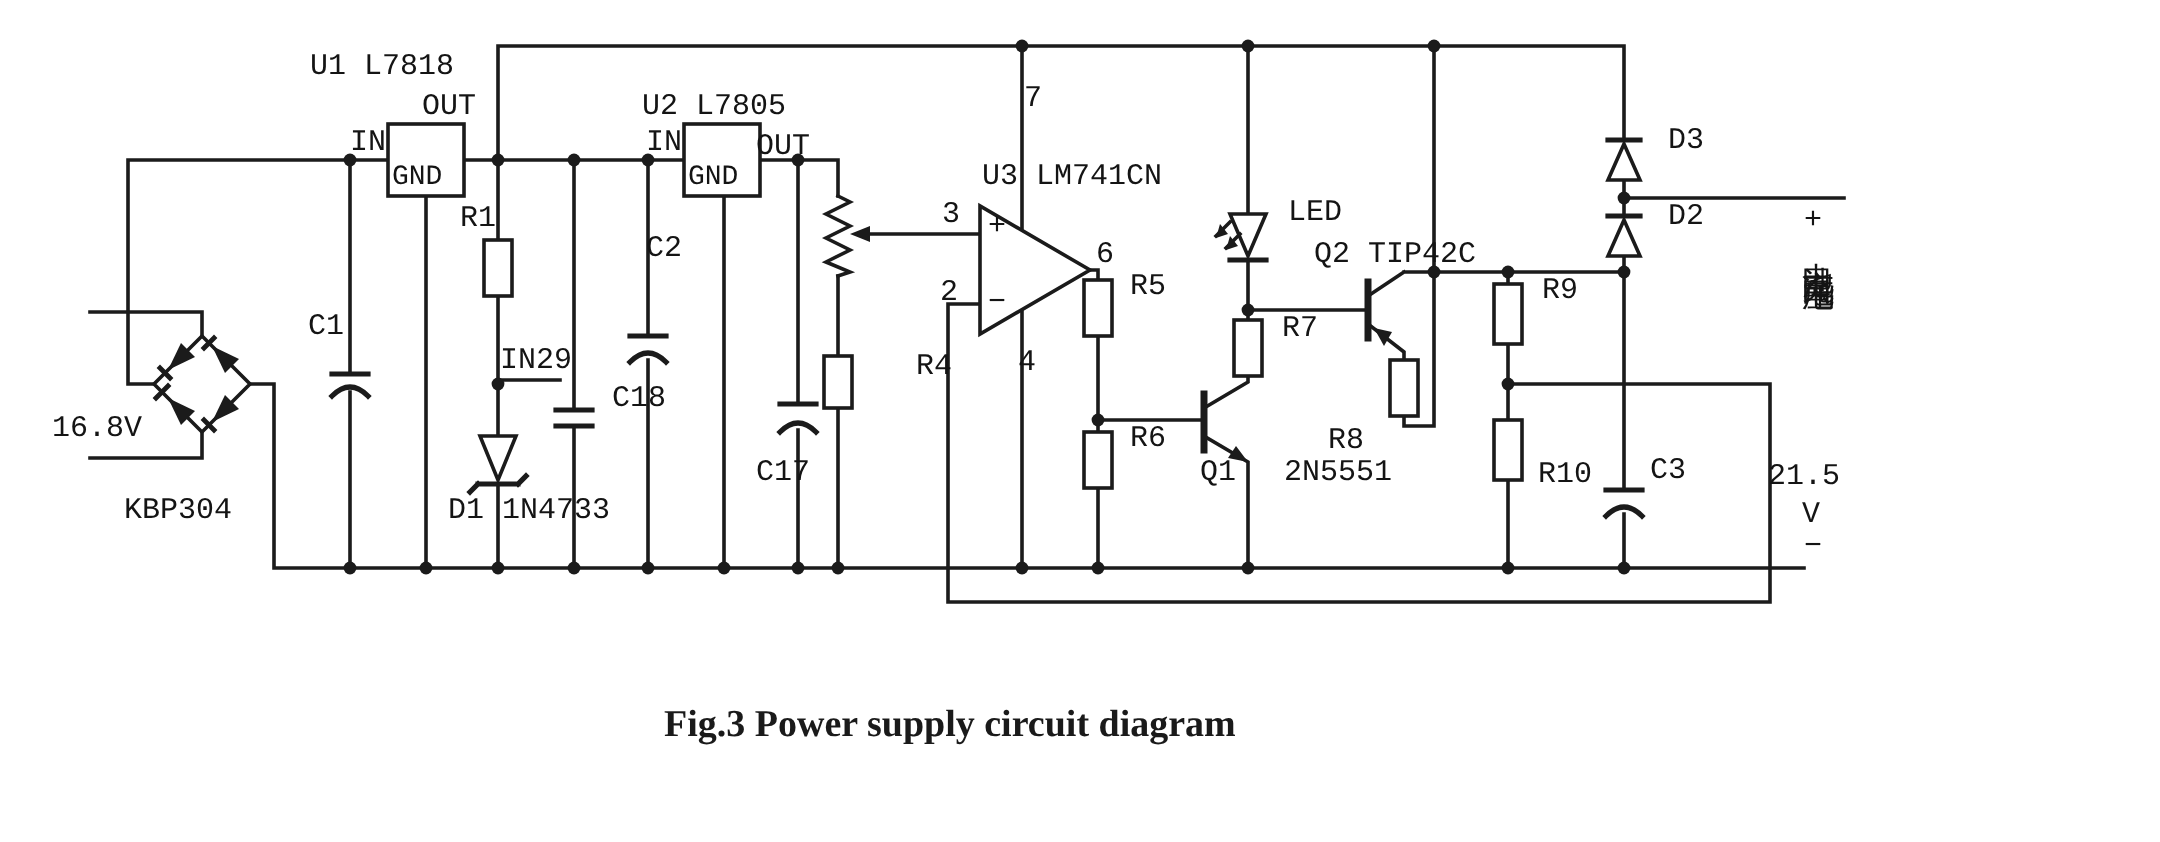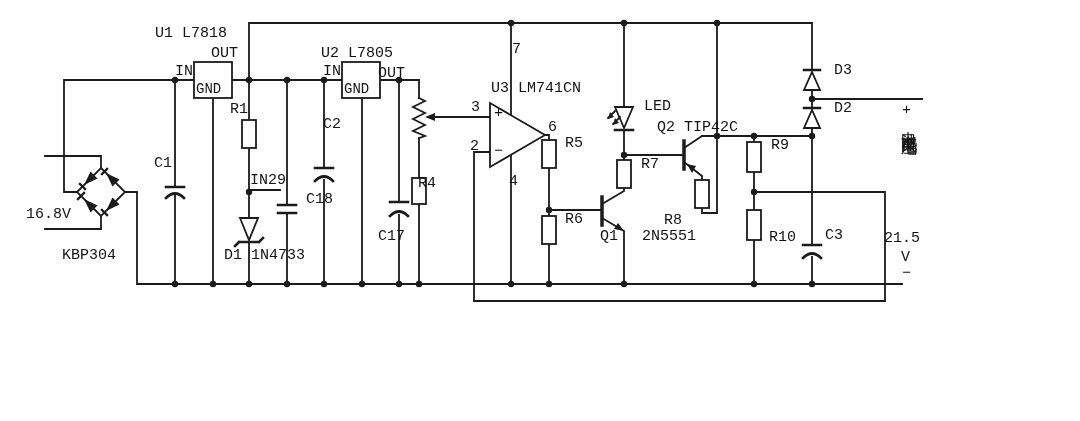--- a/index.html
+++ b/index.html
@@ -183,21 +183,21 @@
   <div class="lbl" style="left:482px;top:106px">+</div>
   <div class="lbl" style="left:482px;top:144px">−</div>
 
   <div class="lbl" style="left:218px;top:102px">R1</div>
   <div class="lbl" style="left:238px;top:173px">IN29</div>
   <div class="lbl" style="left:212px;top:248px">D1 1N4733</div>
   <div class="lbl" style="left:142px;top:156px">C1</div>
   <div class="lbl" style="left:311px;top:117px">C2</div>
   <div class="lbl" style="left:294px;top:192px">C18</div>
   <div class="lbl" style="left:366px;top:229px">C17</div>
-  <div class="lbl" style="left:406px;top:176px">R4</div>
+  <div class="lbl" style="left:446px;top:176px">R4</div>
   <div class="lbl" style="left:553px;top:136px">R5</div>
   <div class="lbl" style="left:553px;top:212px">R6</div>
   <div class="lbl" style="left:629px;top:157px">R7</div>
   <div class="lbl" style="left:652px;top:213px">R8</div>
   <div class="lbl" style="left:588px;top:229px">Q1</div>
   <div class="lbl" style="left:630px;top:229px">2N5551</div>
   <div class="lbl" style="left:632px;top:99px">LED</div>
   <div class="lbl" style="left:645px;top:120px">Q2 TIP42C</div>
   <div class="lbl" style="left:759px;top:138px">R9</div>
   <div class="lbl" style="left:757px;top:230px">R10</div>
@@ -206,15 +206,16 @@
   <div class="lbl" style="left:822px;top:101px">D2</div>
   <div class="lbl" style="left:50px;top:248px">KBP304</div>
   <div class="lbl" style="left:14px;top:207px">16.8V</div>
 
   <div class="lbl" style="left:890px;top:103px">+</div>
   <div class="lbl vtext" style="left:888px;top:118px">电池充电电压</div>
   <div class="lbl" style="left:872px;top:231px">21.5</div>
   <div class="lbl" style="left:889px;top:250px">V</div>
   <div class="lbl" style="left:890px;top:266px">−</div>
 
+  <div class="cap-en" style="left:320px;top:352px">Fig.3 Power supply circuit diagram</div>
 
 
 </div>
 
 </body></html>

